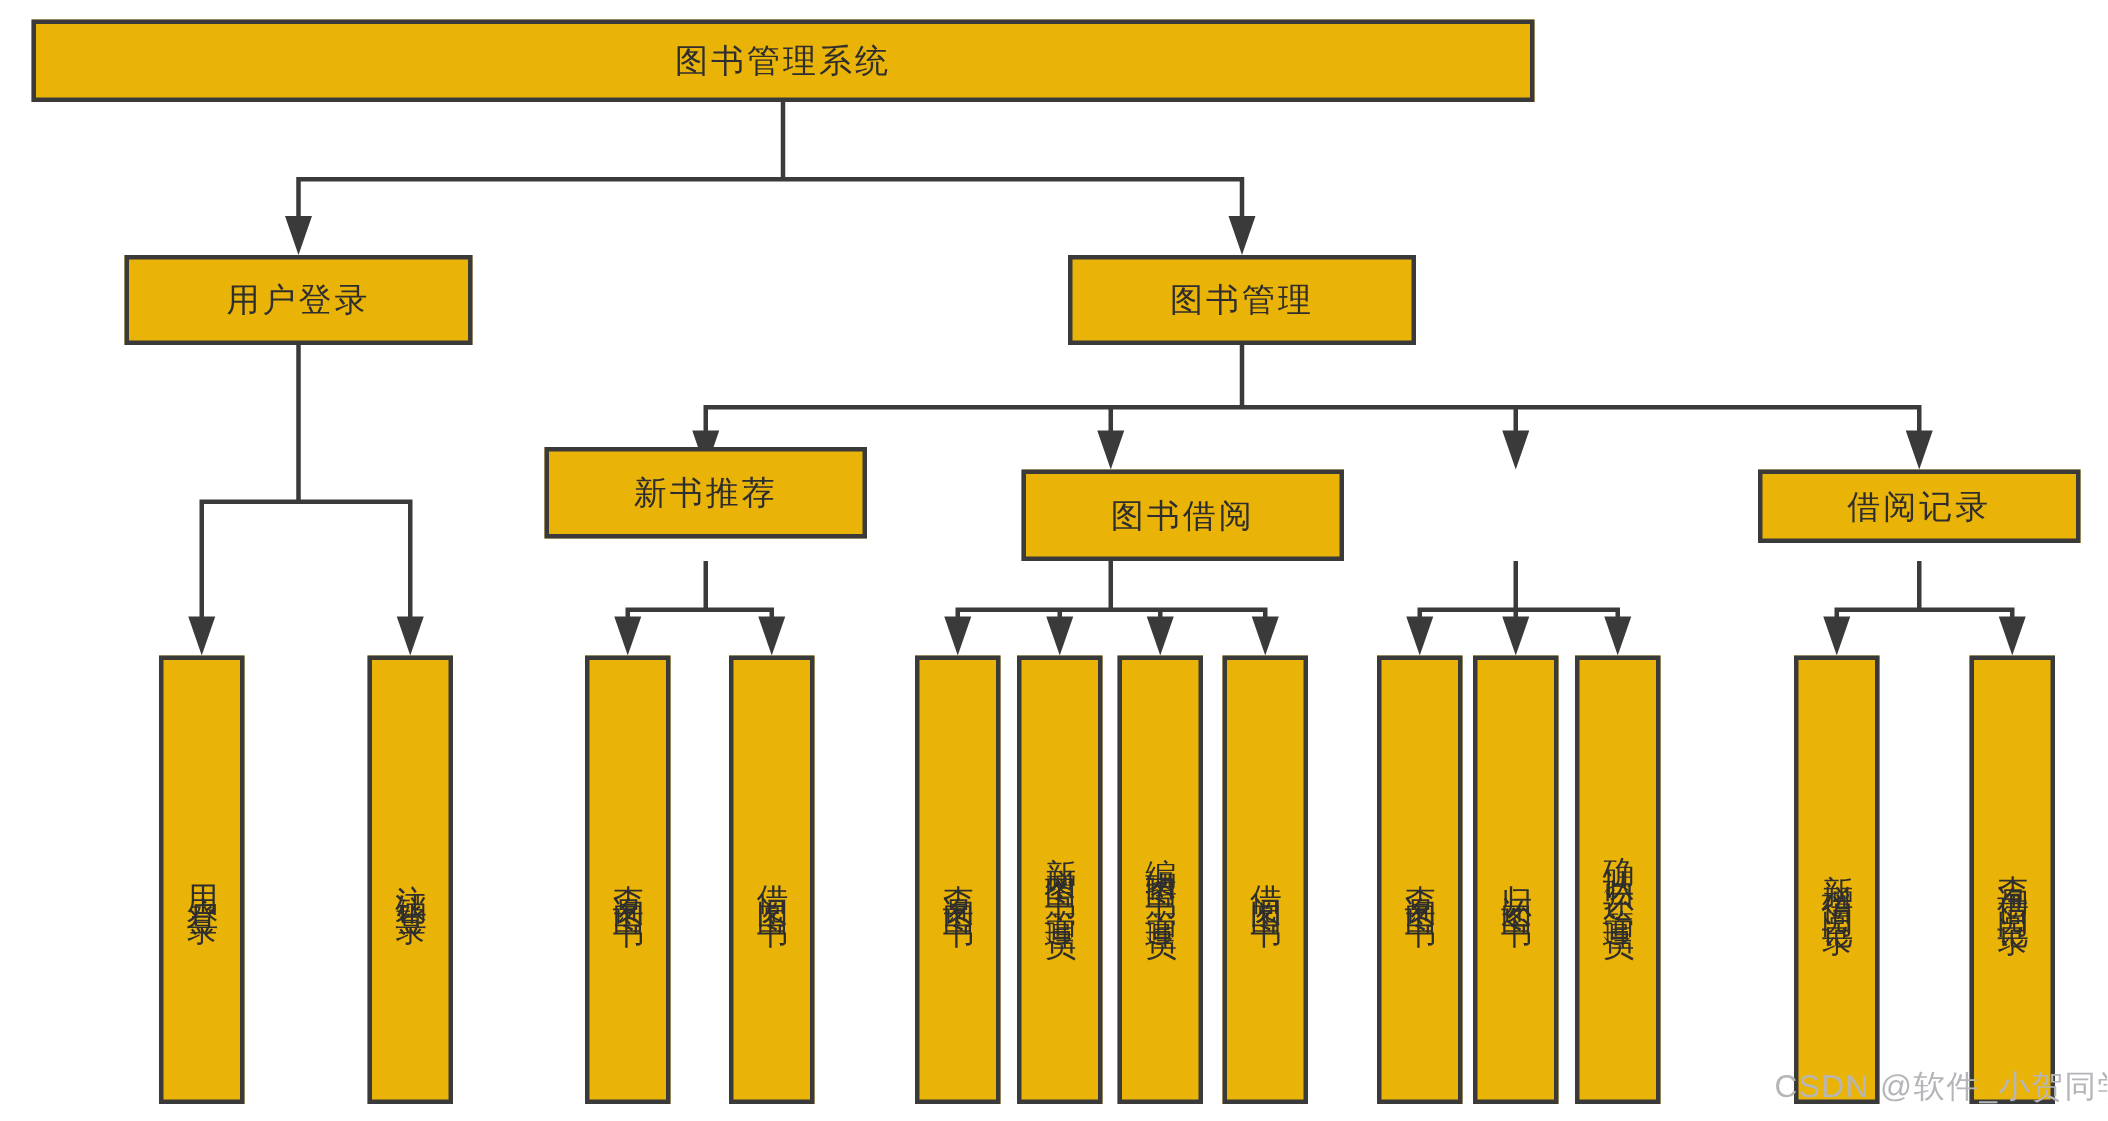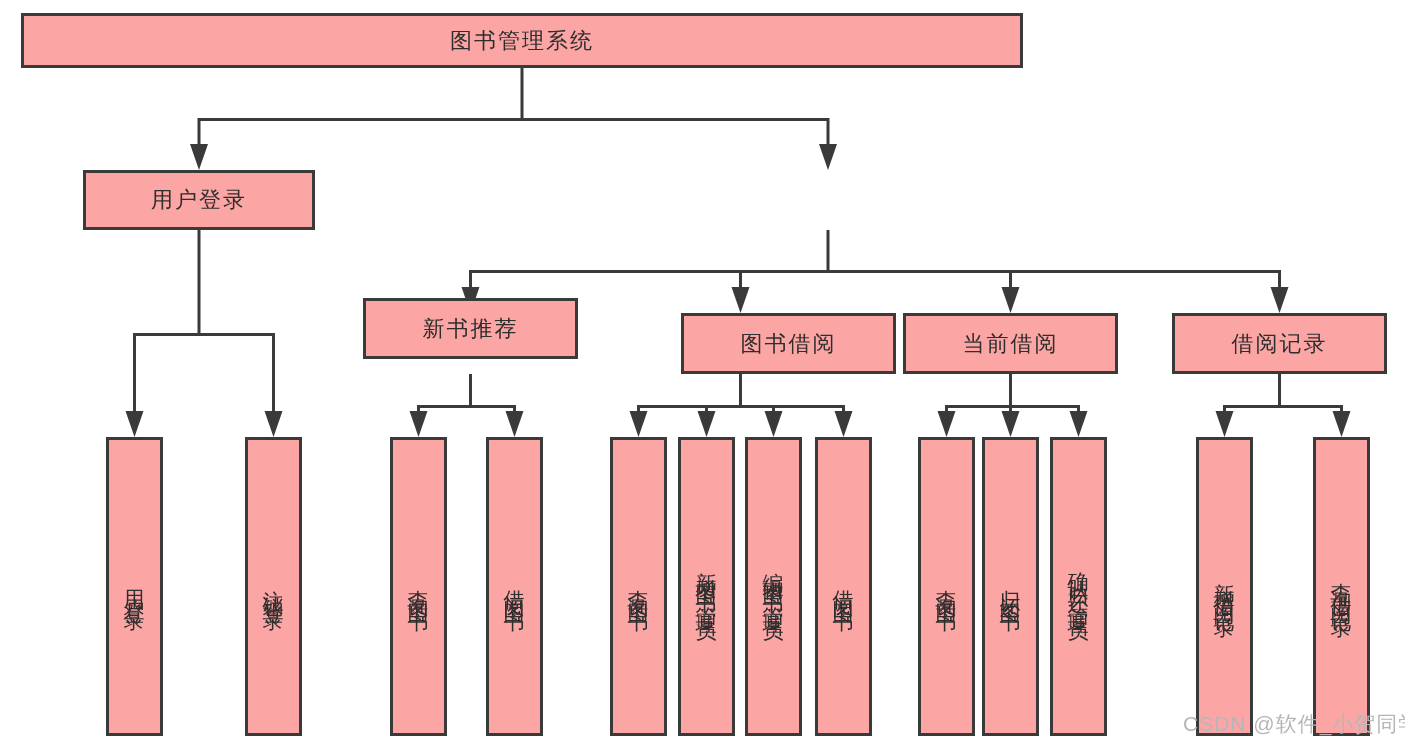--- a/index.html
+++ b/index.html
@@ -20,21 +20,21 @@
     left: 0;
     top: 0;
     width: 1405px;
     height: 747px;
     pointer-events: none;
   }
   .node {
     position: absolute;
     box-sizing: border-box;
     border: 3px solid #3a3a3a;
-    background: #fca5a5;
+    background: #eab308;
     display: flex;
     align-items: center;
     justify-content: center;
     color: #2e2e2e;
     font-size: 22px;
     letter-spacing: 2px;
     z-index: 2;
     white-space: nowrap;
   }
   .leaf {
@@ -90,25 +90,25 @@
       <polygon points="1001.5,411 1019.5,411 1010.5,437"></polygon>
       <polygon points="1069.5,411 1087.5,411 1078.5,437"></polygon>
       <polygon points="1215.5,411 1233.5,411 1224.5,437"></polygon>
       <polygon points="1332.5,411 1350.5,411 1341.5,437"></polygon>
     </g>
   </svg>
 
   <div class="node" style="left:21px; top:13px; width:1002px; height:55px;">图书管理系统</div>
 
   <div class="node" style="left:83px; top:170px; width:232px; height:60px;">用户登录</div>
+  <div class="node" style="left:712px; top:170px; width:232px; height:60px;">图书管理</div>
 
   <div class="node" style="left:363px; top:298px; width:215px; height:61px;">新书推荐</div>
   <div class="node" style="left:633px; top:313px; width:215px; height:61px;margin-left:48px;">图书借阅</div>
-  <div class="node" style="left:903px; top:313px; width:215px; height:61px;">当前借阅</div>
-  <div class="node" style="left:1172px; top:313px; width:215px; height:61px;">借阅记录</div>
+  <div class="node" style="left:1172px; top:313px; width:215px; height:49px;">借阅记录</div>
 
   <div class="node leaf" style="left:106px; top:437px; width:57px; height:299px;">用户登录</div>
   <div class="node leaf" style="left:245px; top:437px; width:57px; height:299px;">注销登录</div>
 
   <div class="node leaf" style="left:390px; top:437px; width:57px; height:299px;">查询图书</div>
   <div class="node leaf" style="left:486px; top:437px; width:57px; height:299px;">借阅图书</div>
 
   <div class="node leaf" style="left:610px; top:437px; width:57px; height:299px;">查询图书</div>
   <div class="node leaf" style="left:678px; top:437px; width:57px; height:299px;">新增图书（管理员）</div>
   <div class="node leaf" style="left:745px; top:437px; width:57px; height:299px;">编辑图书（管理员）</div>

